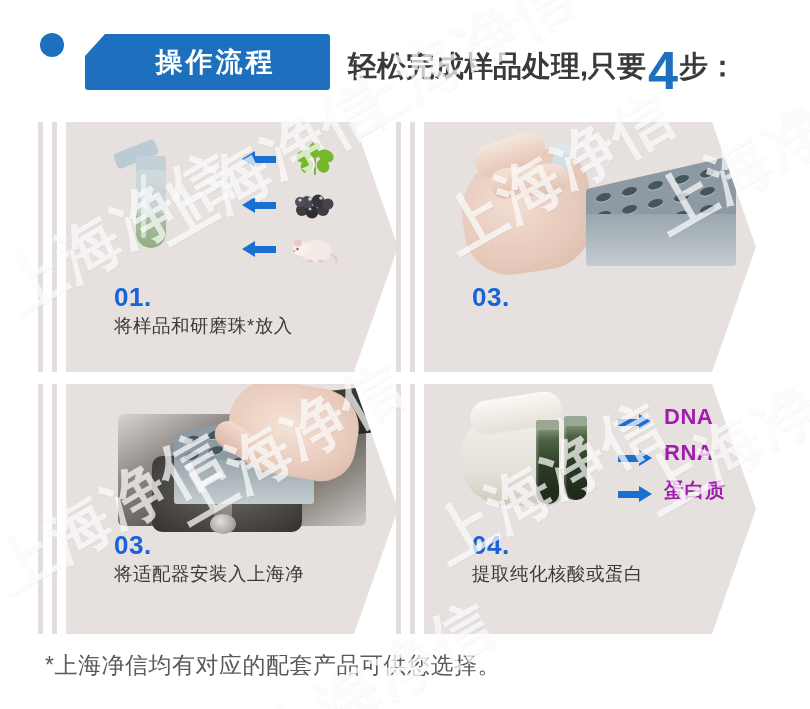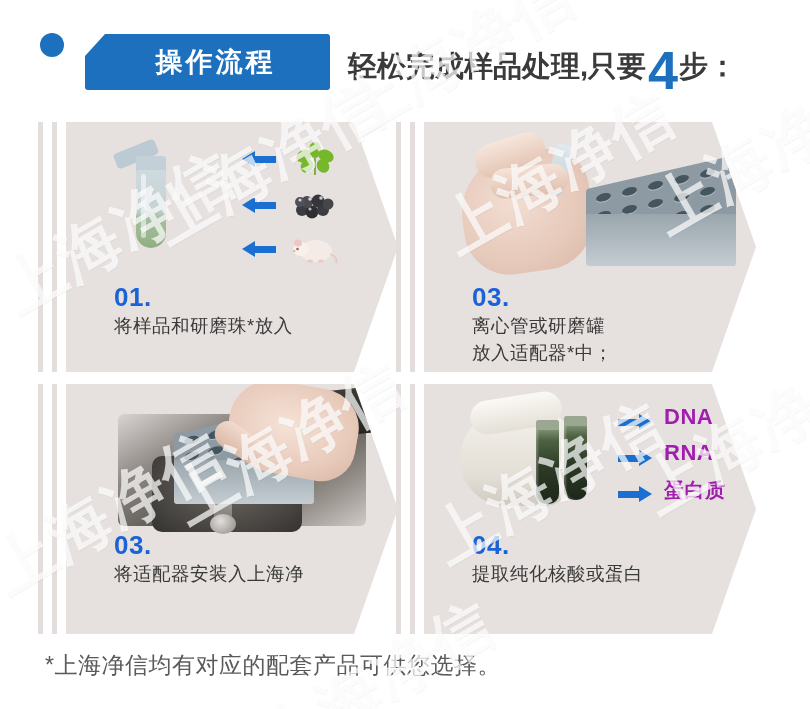--- a/index.html
+++ b/index.html
@@ -360,24 +360,20 @@
             <div class="hole" style="left:36px;top:44px;"></div>
             <div class="hole" style="left:62px;top:44px;"></div>
             <div class="hole" style="left:88px;top:44px;"></div>
             <div class="hole" style="left:114px;top:44px;"></div>
           </div>
           <div class="blk-front" style="left:16px;top:56px;"></div>
         </div>
       </div>
 
       <div class="num">03.</div>
-      <div class="desc">
-        <div>离心管或研磨罐</div>
-        <div>放入适配器*中；</div>
-      </div>
     </div>
   </div>
 
   <div class="card c3">
     <div class="bar b1"></div>
     <div class="bar b2"></div>
     <div class="card-body">
 
       <div id="c3-scene">
         <div id="c3-machine">

